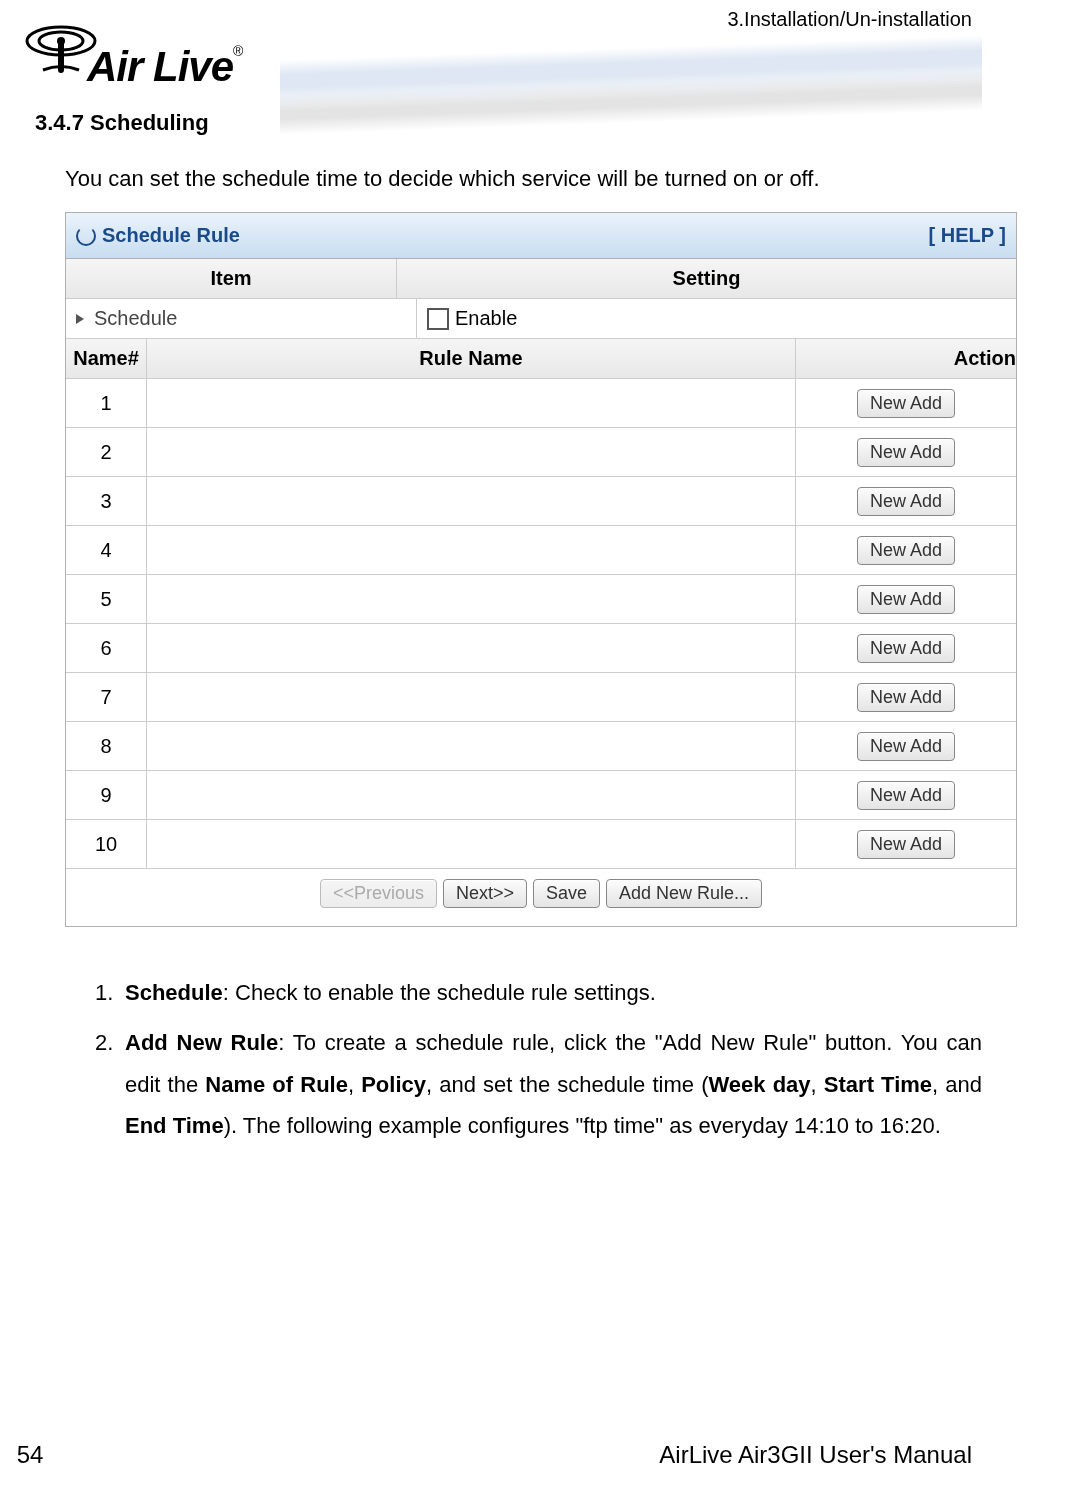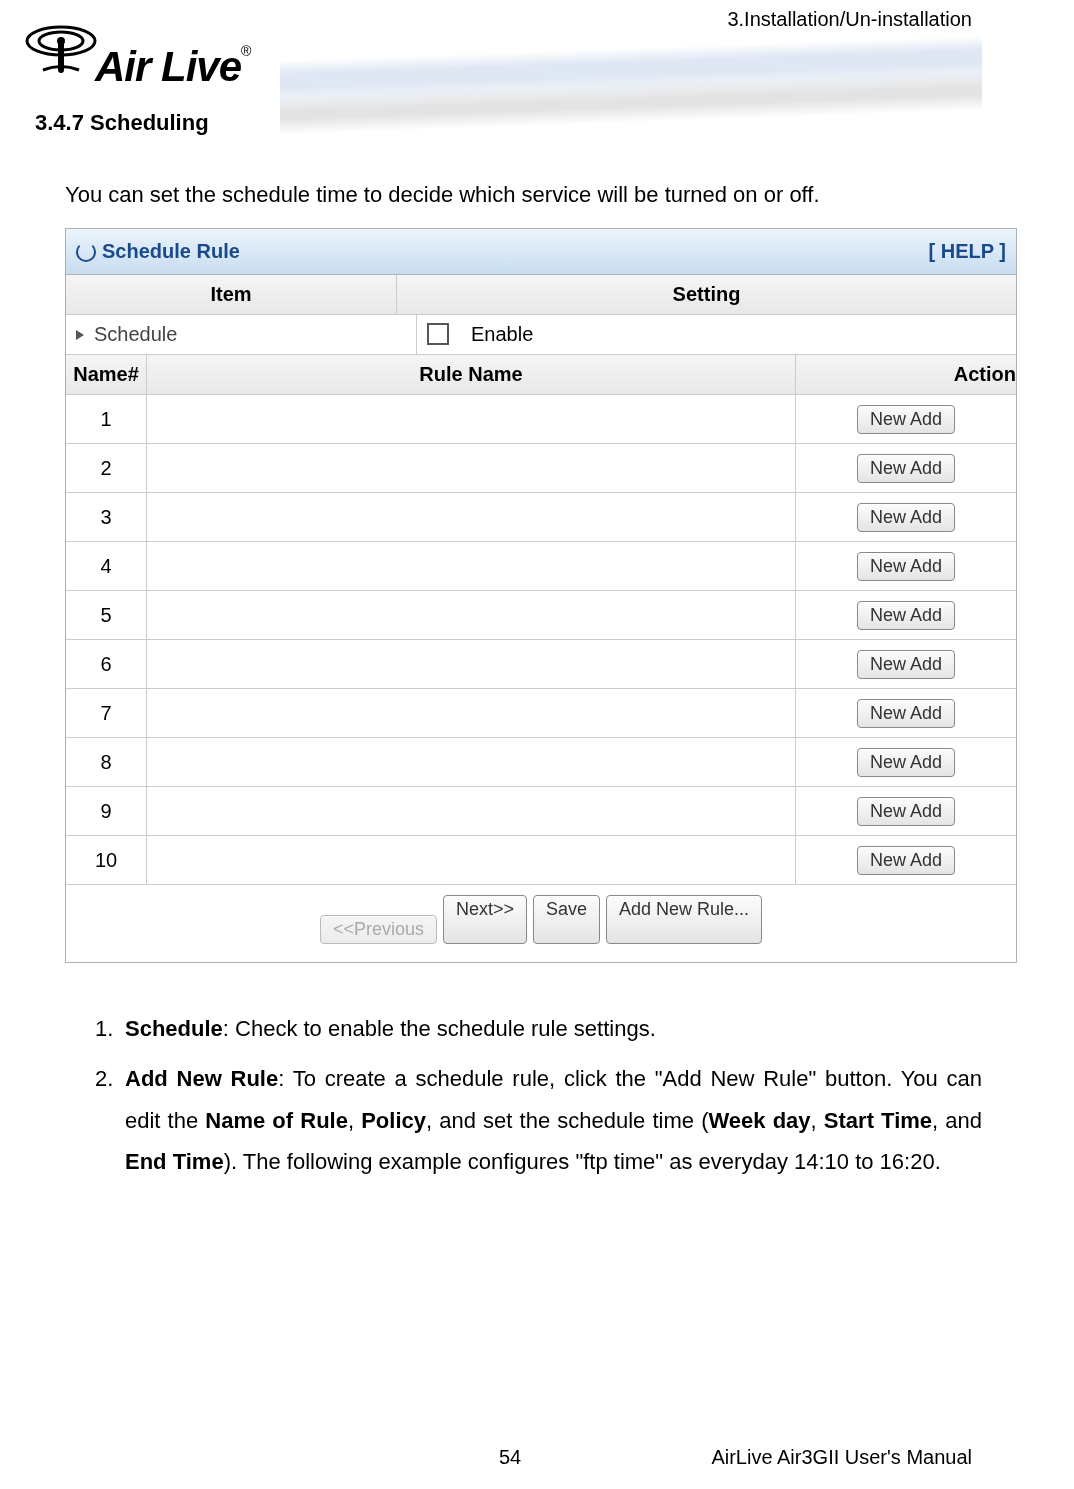--- a/index.html
+++ b/index.html
@@ -60,21 +60,21 @@
   }
   .content {
     position: absolute;
     top: 110px;
     left: 35px;
     right: 0;
   }
   .section-title {
     font-size: 22px;
     font-weight: bold;
-    margin-bottom: 46px;
+    margin-bottom: 30px;
   }
   .intro {
     font-size: 22px;
     margin-left: 30px;
     margin-bottom: 20px;
   }
   .screenshot {
     margin-left: 30px;
     width: 950px;
     border: 1px solid #b0b0b0;
@@ -129,21 +129,22 @@
     border-right: 1px solid #ccc;
     color: #444;
     display: flex;
     align-items: center;
     gap: 6px;
   }
   .schedule-row .col2 {
     flex: 1;
     padding: 8px 10px;
     display: flex;
-    gap: 22px;
+    align-items: center;
+    gap: 6px;
   }
   .checkbox {
     width: 18px;
     height: 18px;
     border: 2px solid #555;
     display: inline-block;
   }
   .rules-header {
     display: flex;
     background: linear-gradient(180deg, #f5f5f5 0%, #e8e8e8 100%);
@@ -204,21 +205,20 @@
     border-radius: 4px;
     padding: 3px 12px;
     font-size: 18px;
     color: #333;
     box-shadow: inset 0 1px 0 #fff;
   }
   .btn-disabled {
     color: #aaa;
     background: linear-gradient(180deg, #f5f5f5 0%, #ececec 100%);
     border-color: #bbb;
-    margin-top: 20px;
   }
   .footer-row {
     padding: 10px 0 18px 0;
     text-align: center;
     display: flex;
     justify-content: center;
     gap: 6px;
   }
   .list {
     margin-top: 45px;
@@ -237,24 +237,23 @@
     flex-shrink: 0;
   }
   .list-item .body {
     flex: 1;
   }
   .page-footer {
     position: absolute;
     bottom: 20px;
     left: 0;
     right: 10px;
-    font-size: 20px;
+    font-size: 24px;
     display: flex;
     justify-content: space-between;
-    padding-left: 480px;
   }
   .page-footer .pnum {
     width: 60px;
     text-align: center;
   }
   .page-footer .manual {
     text-align: right;
   }
   .tri-right {
     display: inline-block;
@@ -286,21 +285,21 @@
   <div class="logo">
     <svg width="260" height="80" viewBox="0 0 260 80">
       <g fill="#000">
         <ellipse cx="36" cy="26" rx="34" ry="14" fill="none" stroke="#000" stroke-width="3"></ellipse>
         <ellipse cx="36" cy="26" rx="22" ry="9" fill="none" stroke="#000" stroke-width="3"></ellipse>
         <circle cx="36" cy="26" r="4"></circle>
         <rect x="33" y="26" width="6" height="32" rx="3"></rect>
         <path d="M 18 55 Q 36 48 54 55" fill="none" stroke="#000" stroke-width="3"></path>
       </g>
     </svg>
-    <div style="position:absolute; left:70px; top:28px;">
+    <div style="position:absolute; left:62px; top:28px;">
       <span class="logo-text">Air Live</span><span class="logo-r">®</span>
     </div>
   </div>
 
   <div class="content">
     <div class="section-title">3.4.7 Scheduling</div>
     <div class="intro">You can set the schedule time to decide which service will be turned on or off.</div>
 
     <div class="screenshot">
       <div class="panel-header">

